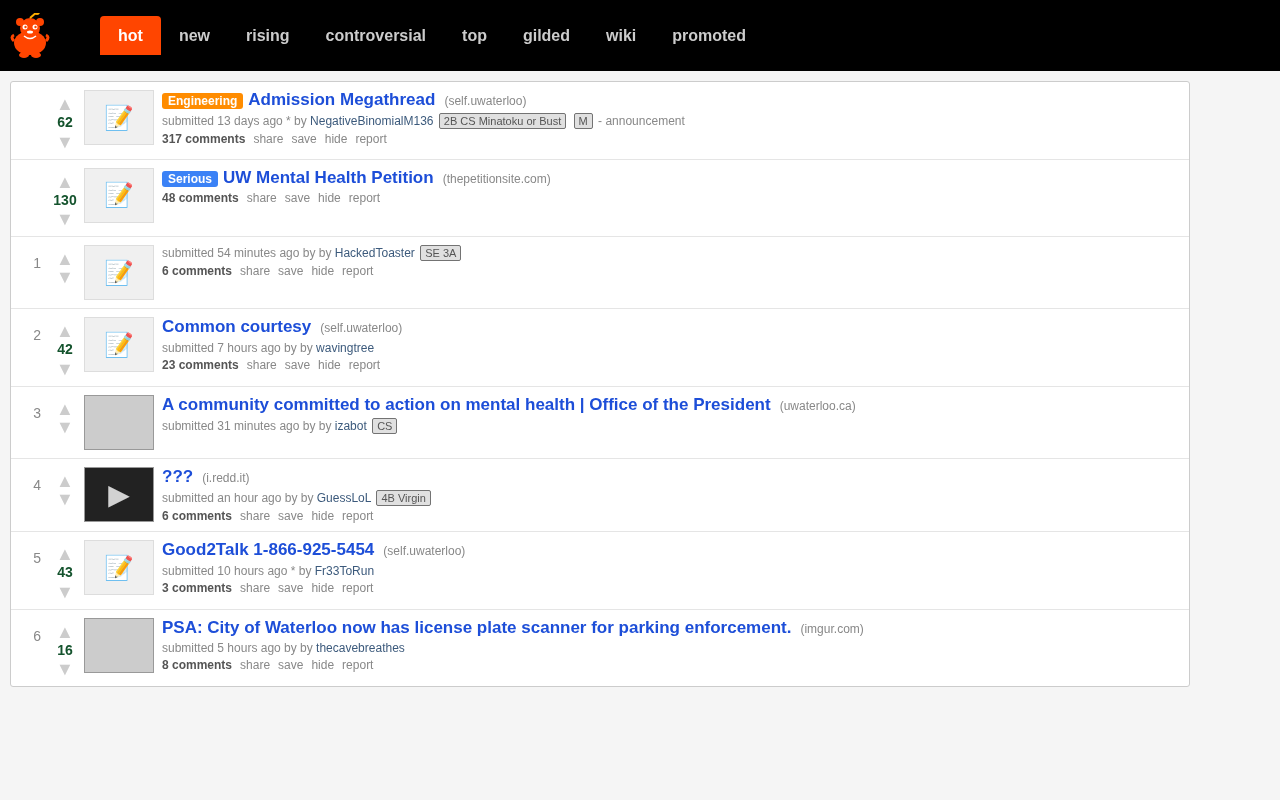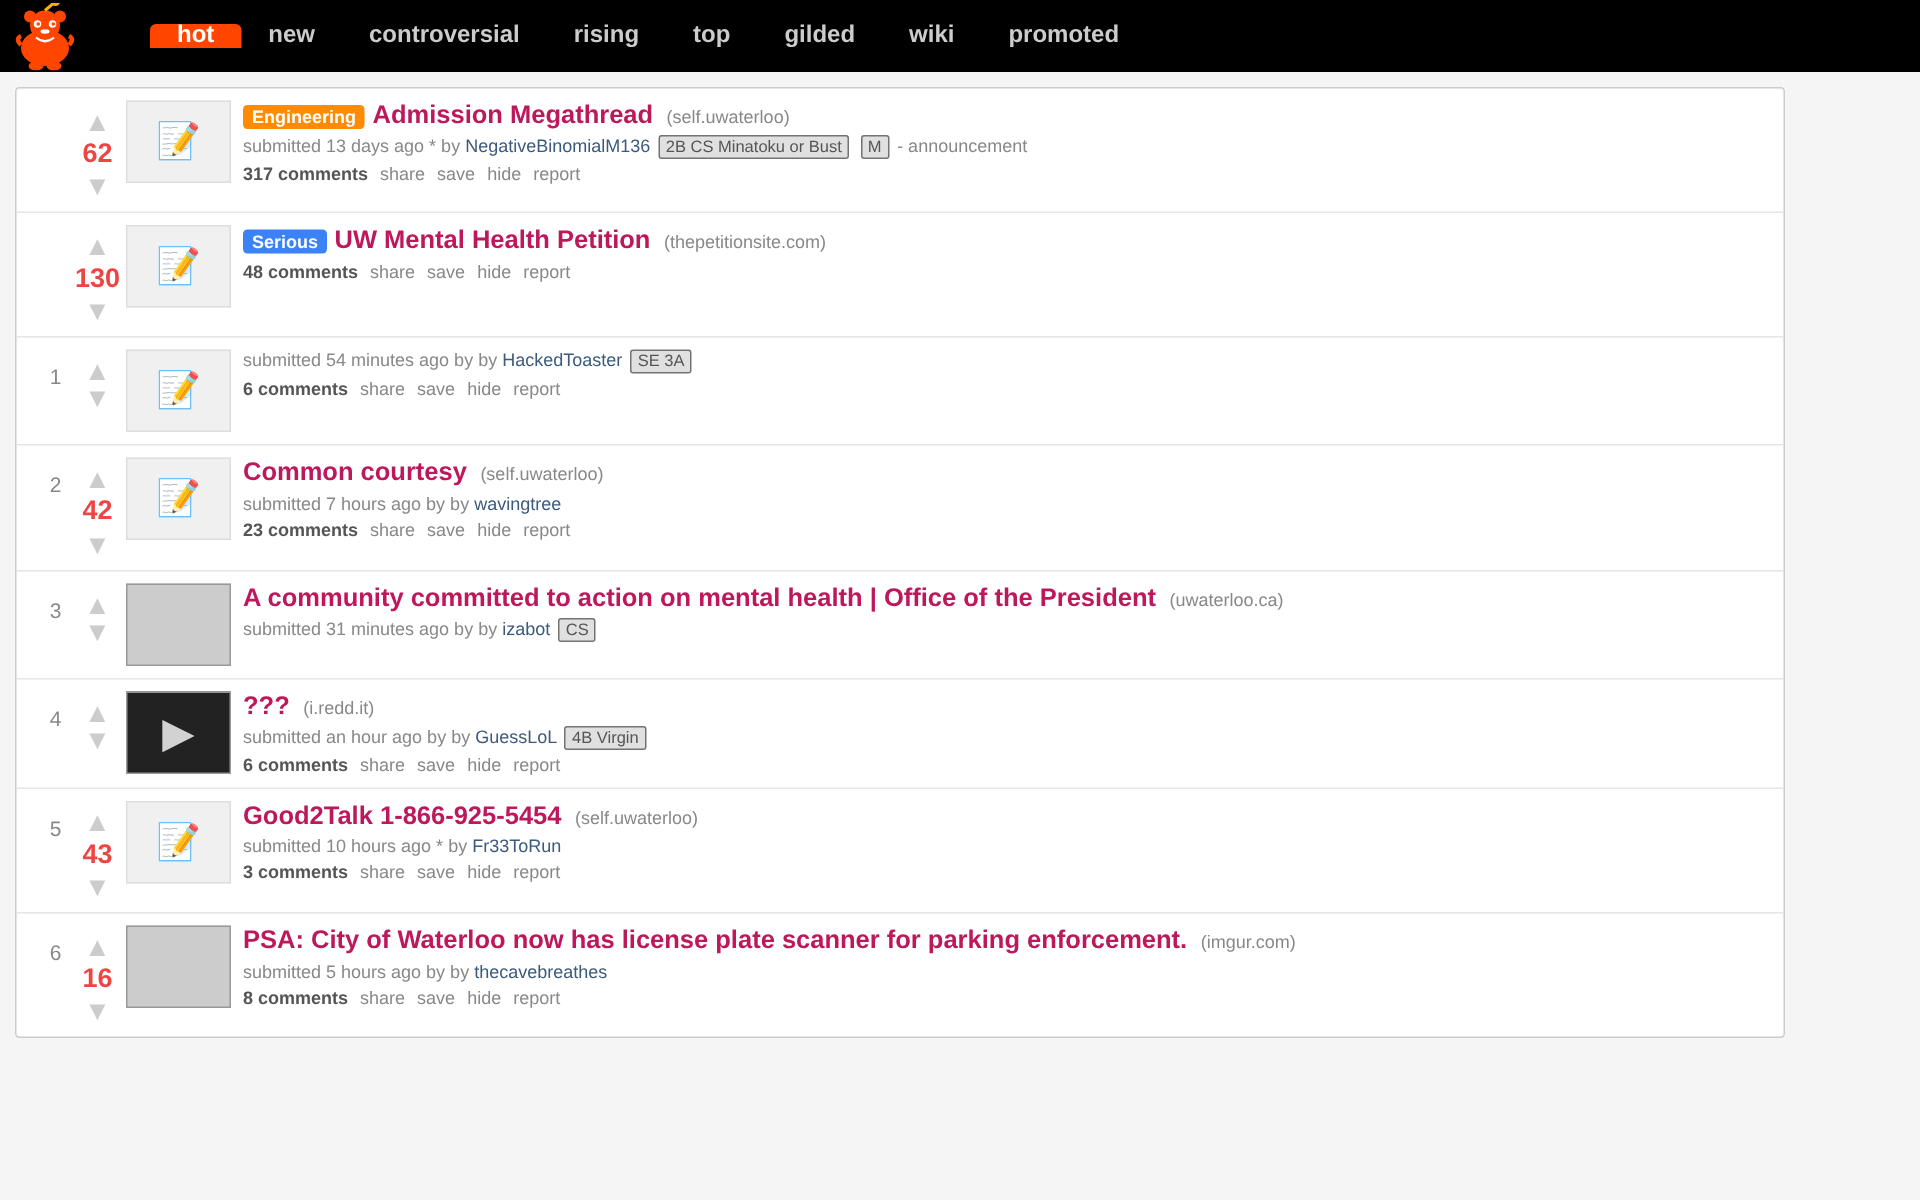--- a/index.html
+++ b/index.html
@@ -7,21 +7,21 @@
       background: #f5f5f5;
       font-family: Arial, Helvetica, sans-serif;
       font-size: 13px;
       color: #333;
     }
     
     #header {
       background: #000;
       display: flex;
       align-items: center;
-      height: 48px;
+      height: 71px;
       padding: 16px 10px;
     }
     #logo-area {
       display: flex;
       align-items: center;
       margin-right: 10px;
     }
     #logo-snoo {
       width: 40px;
       height: 45px;
@@ -93,23 +93,23 @@
     
     .vote-area {
       display: flex;
       flex-direction: column;
       align-items: center;
       width: 38px;
       flex-shrink: 0;
       padding-top: 5px;
     }
     .vote-score {
-      font-size: 18px;
-      font-weight: bold;
-      color: #ef4444;
+      font-size: 14px;
+      font-weight: bold;
+      color: #14532d;
       line-height: 1.4;
     }
     .upvote-btn, .downvote-btn {
       cursor: pointer;
       color: #ccc;
       font-size: 18px;
       line-height: 1;
       user-select: none;
     }
     
@@ -152,21 +152,21 @@
       font-size: 12px;
       font-weight: bold;
       color: #fff;
       flex-shrink: 0;
     }
     .flair-admissions { background: #ff8c00; }
     .flair-serious { background: #3b82f6; }
     .post-title {
       font-size: 17px;
       font-weight: bold;
-      color: #be185d;
+      color: #1d4ed8;
       text-decoration: none;
       line-height: 1.2;
     }
     .post-domain {
       font-size: 12px;
       color: #888;
       margin-left: 4px;
     }
     .post-meta {
       font-size: 12px;
@@ -243,22 +243,22 @@
 
       <ellipse cx="14" cy="42" rx="5" ry="3" fill="#ff4500"></ellipse>
       <ellipse cx="26" cy="42" rx="5" ry="3" fill="#ff4500"></ellipse>
     </svg>
     <span id="logo-text"></span>
   </div>
   <span id="subreddit-name"></span>
   <nav id="nav-tabs">
       <a class="nav-tab active">hot</a>
       <a class="nav-tab">new</a>
+      <a class="nav-tab">rising</a>
       <a class="nav-tab">controversial</a>
-      <a class="nav-tab">rising</a>
       <a class="nav-tab">top</a>
       <a class="nav-tab">gilded</a>
       <a class="nav-tab">wiki</a>
       <a class="nav-tab">promoted</a>
     </nav>
 </div>
 
 <div id="content">
   <div class="post-list" id="post-list">
       <div class="post-item">

